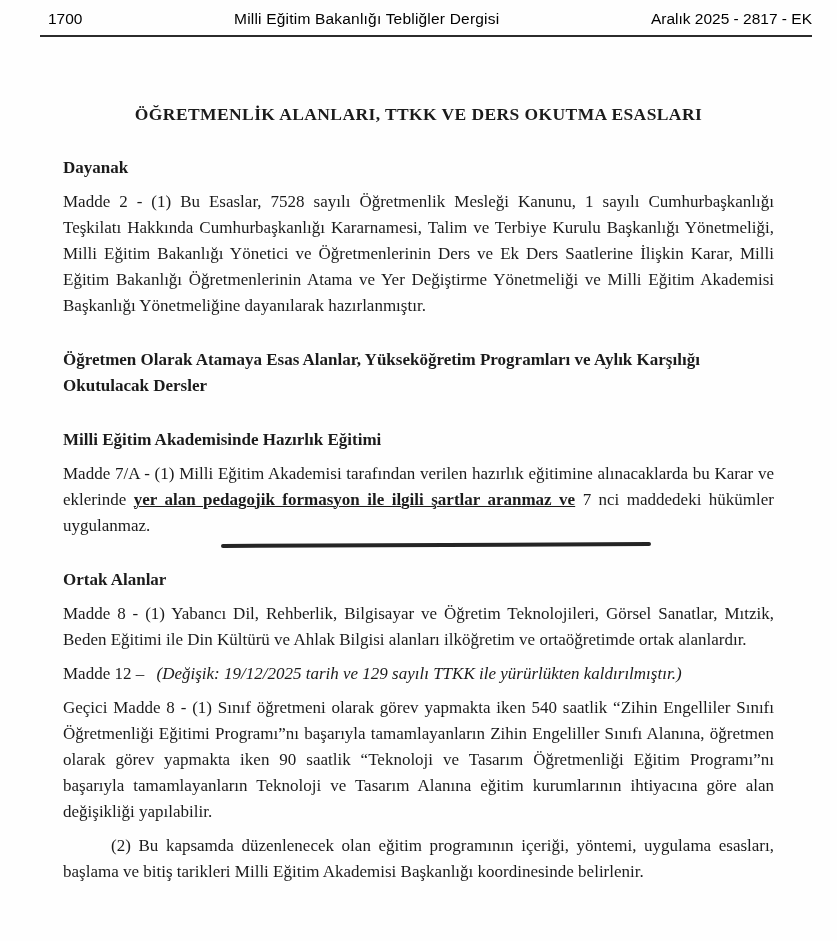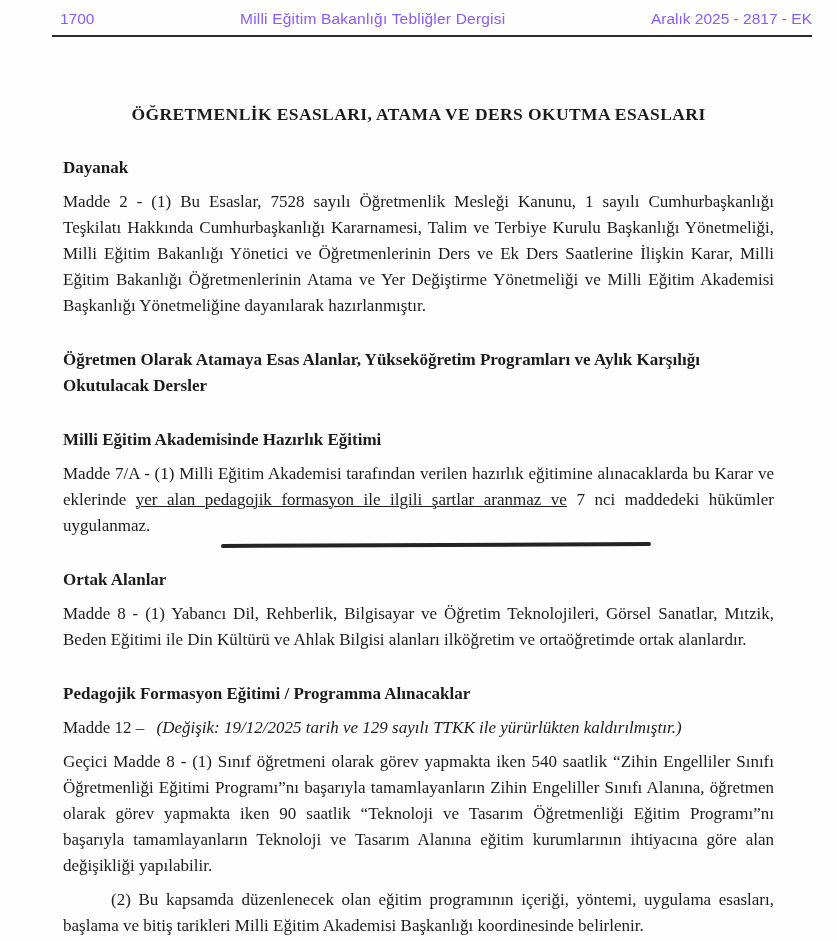--- a/index.html
+++ b/index.html
@@ -11,29 +11,29 @@
     font-family: "Liberation Serif", serif;
     overflow: hidden;
   }
   .page {
     position: relative;
     width: 837px;
     height: 941px;
   }
   
   .page-header {
-    margin: 0 25px 0 52px;
+    margin: 0 25px 0 40px;
     padding: 10px 0 7px 0;
     border-bottom: 2px solid #2b2b2b;
     display: flex;
     align-items: baseline;
     justify-content: space-between;
     font-family: "Liberation Sans", sans-serif;
     font-size: 15.5px;
-    color: #8b5cf6;
+    color: #000000;
   }
   .page-header .page-num { padding-left: 8px; }
   .page-header .journal { flex: 1; text-align: center; letter-spacing: 0.2px; }
   .page-header .issue { text-align: right; }
   
   .doc {
     margin: 0 63px;
     font-size: 17px;
     line-height: 26px;
     text-align: justify;
@@ -52,21 +52,21 @@
     font-size: 17px;
     line-height: 26px;
     text-align: left;
   }
   .para {
     margin: 8px 0 0 0;
   }
   .para.indented { text-indent: 48px; }
   .run-bold { font-weight: normal; }
   .run-italic { font-style: italic; margin-left: 8px; }
-  .run-underline { text-decoration: underline; text-decoration-thickness: 1px; }
+  .run-underline { text-decoration: underline; text-decoration-thickness: 1px; font-weight: bold; }
   
   .pen-underline {
     position: absolute;
     left: 221px;
     top: 543px;
     width: 430px;
     height: 3.5px;
     background: #242424;
     border-radius: 2px;
     transform: rotate(-0.25deg);
@@ -77,30 +77,29 @@
 
 <div class="page">
 
   <div class="page-header">
     <span class="page-num">1700</span>
     <span class="journal">Milli Eğitim Bakanlığı Tebliğler Dergisi</span>
     <span class="issue">Aralık 2025 - 2817 - EK</span>
   </div>
 
   <div class="doc">
-    <div class="doc-title">ÖĞRETMENLİK ESASLARI, ATAMA VE DERS OKUTMA ESASLARI</div>
+    <div class="doc-title">ÖĞRETMENLİK ALANLARI, TTKK VE DERS OKUTMA ESASLARI</div>
     <div id="blocks">
         <h2 class="heading">Dayanak</h2>
         <p class="para"><span class="run-bold">Madde 2 - </span><span class="">(1) Bu Esaslar, 7528 sayılı Öğretmenlik Mesleği Kanunu, 1 sayılı Cumhurbaşkanlığı Teşkilatı Hakkında Cumhurbaşkanlığı Kararnamesi, Talim ve Terbiye Kurulu Başkanlığı Yönetmeliği, Milli Eğitim Bakanlığı Yönetici ve Öğretmenlerinin Ders ve Ek Ders Saatlerine İlişkin Karar, Milli Eğitim Bakanlığı Öğretmenlerinin Atama ve Yer Değiştirme Yönetmeliği ve Milli Eğitim Akademisi Başkanlığı Yönetmeliğine dayanılarak hazırlanmıştır.</span></p>
         <h2 class="heading">Öğretmen Olarak Atamaya Esas Alanlar, Yükseköğretim Programları ve Aylık Karşılığı Okutulacak Dersler</h2>
         <h2 class="heading">Milli Eğitim Akademisinde Hazırlık Eğitimi</h2>
         <p class="para"><span class="run-bold">Madde 7/A - </span><span class="">(1) Milli Eğitim Akademisi tarafından verilen hazırlık eğitimine alınacaklarda bu Karar ve eklerinde </span><span class="run-underline">yer alan pedagojik formasyon ile ilgili şartlar aranmaz ve</span><span class=""> 7 nci maddedeki hükümler uygulanmaz.</span></p>
         <h2 class="heading">Ortak Alanlar</h2>
         <p class="para"><span class="run-bold">Madde 8 - </span><span class="">(1) Yabancı Dil, Rehberlik, Bilgisayar ve Öğretim Teknolojileri, Görsel Sanatlar, Mıtzik, Beden Eğitimi ile Din Kültürü ve Ahlak Bilgisi alanları ilköğretim ve ortaöğretimde ortak alanlardır.</span></p>
-        <h2 class="heading">Pedagojik Formasyon Eğitimi / Programma Alınacaklar</h2>
         <p class="para"><span class="run-bold">Madde 12 – </span><span class="run-italic">(Değişik: 19/12/2025 tarih ve 129 sayılı TTKK ile yürürlükten kaldırılmıştır.)</span></p>
         <p class="para"><span class="run-bold">Geçici Madde 8 - </span><span class="">(1) Sınıf öğretmeni olarak görev yapmakta iken 540 saatlik “Zihin Engelliler Sınıfı Öğretmenliği Eğitimi Programı”nı başarıyla tamamlayanların Zihin Engeliller Sınıfı Alanına, öğretmen olarak görev yapmakta iken 90 saatlik “Teknoloji ve Tasarım Öğretmenliği Eğitim Programı”nı başarıyla tamamlayanların Teknoloji ve Tasarım Alanına eğitim kurumlarının ihtiyacına göre alan değişikliği yapılabilir.</span></p>
         <p class="para indented"><span class="">(2) Bu kapsamda düzenlenecek olan eğitim programının içeriği, yöntemi, uygulama esasları, başlama ve bitiş tarikleri Milli Eğitim Akademisi Başkanlığı koordinesinde belirlenir.</span></p>
       </div>
   </div>
 
   <div class="pen-underline"></div>
 
 </div>
 

